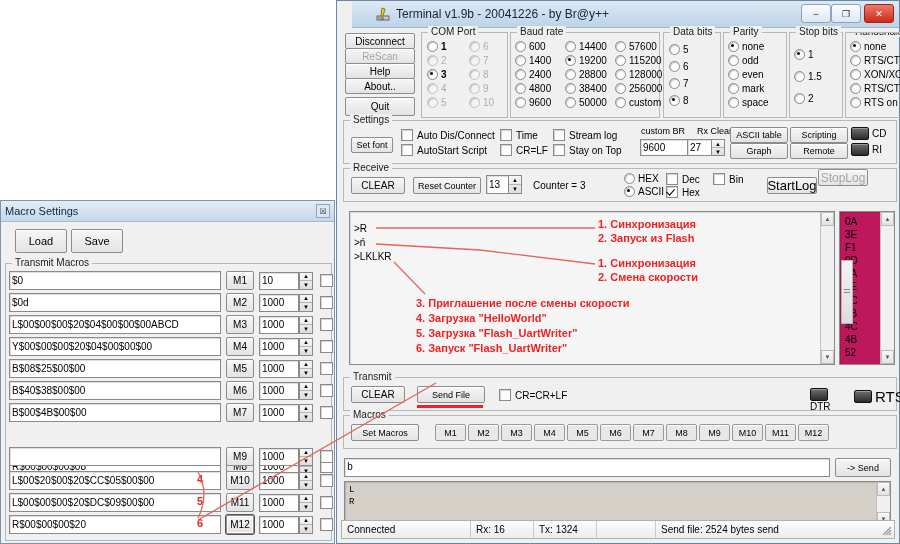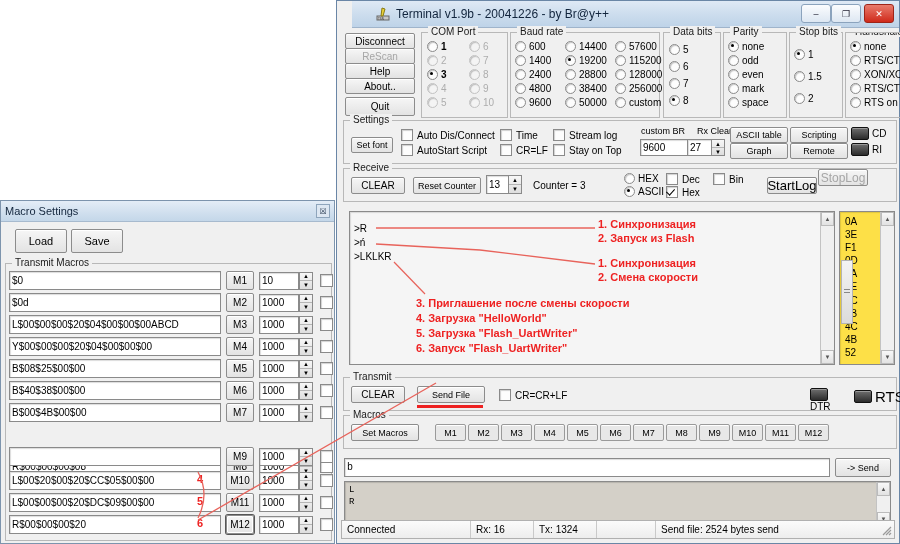--- a/index.html
+++ b/index.html
@@ -613,21 +613,21 @@
           <line x1="130" y1="38" x2="245" y2="52" stroke="#e8635b" stroke-width="1.4"></line>
           <line x1="44" y1="50" x2="75" y2="82" stroke="#e8635b" stroke-width="1.2"></line>
         </svg>
 
         <div class="sbar" style="right:0;">
           <div class="ar">▲</div>
           <div class="ar">▼</div>
         </div>
       </div>
 
-      <div style="position:absolute;right:0;top:6px;width:54px;bottom:6px;background:#fde047;border:1px solid #8a8a8a;box-shadow:inset 1px 1px 1px rgba(0,0,0,.12);overflow:hidden;">
+      <div style="position:absolute;right:0;top:6px;width:54px;bottom:6px;background:#be185d;border:1px solid #8a8a8a;box-shadow:inset 1px 1px 1px rgba(0,0,0,.12);overflow:hidden;">
         <div style="position:absolute;left:5px;top:3px;font-size:10px;line-height:13.1px;">
           <div>0A</div>
           <div>3E</div>
           <div>F1</div>
           <div>0D</div>
           <div>0A</div>
           <div>3E</div>
           <div>4C</div>
           <div>4B</div>
           <div>4C</div>

